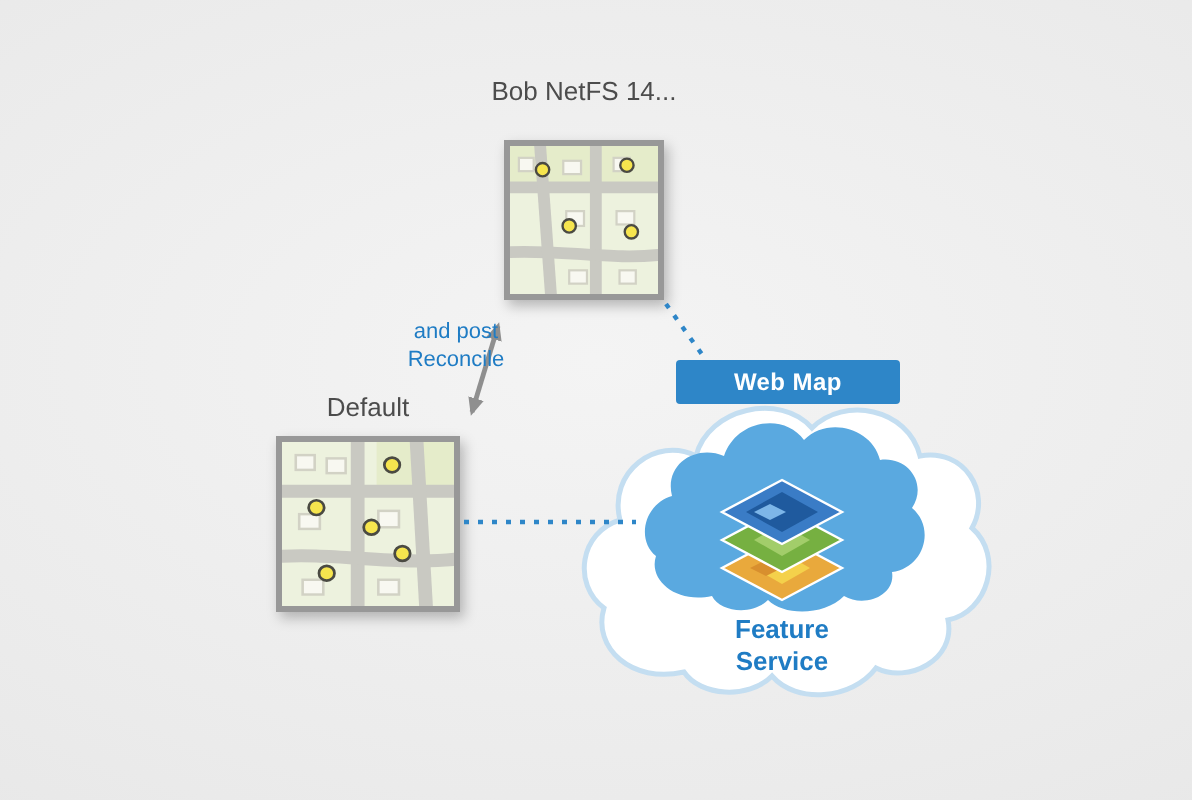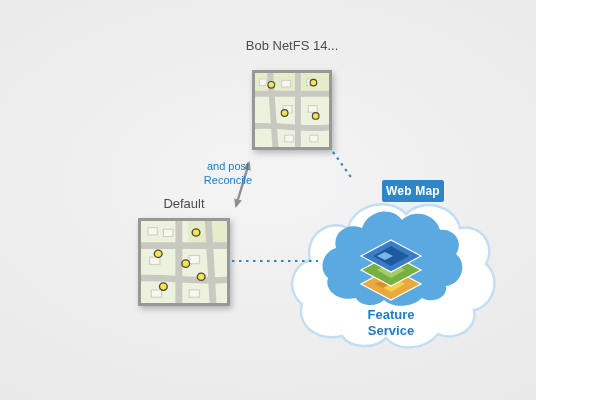--- a/index.html
+++ b/index.html
@@ -1,37 +1,36 @@
 <!DOCTYPE html>
 <html><head>
 <meta charset="utf-8">
 <style>
   html,body{margin:0;padding:0;}
   body{font-family:"Liberation Sans", sans-serif;}
   .canvas{
-    position:relative;width:536px;height:400px;overflow:hidden;
+    position:relative;width:596px;height:400px;overflow:hidden;
     background: radial-gradient(ellipse 120% 100% at 50% 45%, #f4f4f4 0%, #ebebeb 55%, #e3e3e3 100%);
   }
   .map{
     position:absolute;border:3px solid #989898;background:#edf2de;
     box-shadow:2px 3px 6px rgba(0,0,0,0.25);
   }
   .map svg{display:block;width:100%;height:100%;}
   .map-label{
     position:absolute;color:#4c4c4c;font-size:13px;text-align:center;
   }
   .reconcile-label{
     position:absolute;left:186px;top:159px;width:84px;text-align:center;
     color:#1f7cc4;font-size:11px;line-height:14px;
   }
   .badge{
     position:absolute;left:338px;top:180px;background:#2e86c8;color:#ffffff;
-    font-size:12px;font-weight:700;padding:4px 4px;border-radius:2px;
+    font-size:12px;font-weight:700;padding:4px 29px;border-radius:2px;
     letter-spacing:0.2px;
-    margin-left:44px;
   }
   .overlay{position:absolute;left:0;top:0;pointer-events:none;}
   .cloud-wrap{position:absolute;left:286px;top:190px;width:210px;height:170px;}
   .cloud-wrap svg{display:block;width:100%;height:100%;}
 </style>
 </head>
 <body>
 
 <div class="canvas">
 

